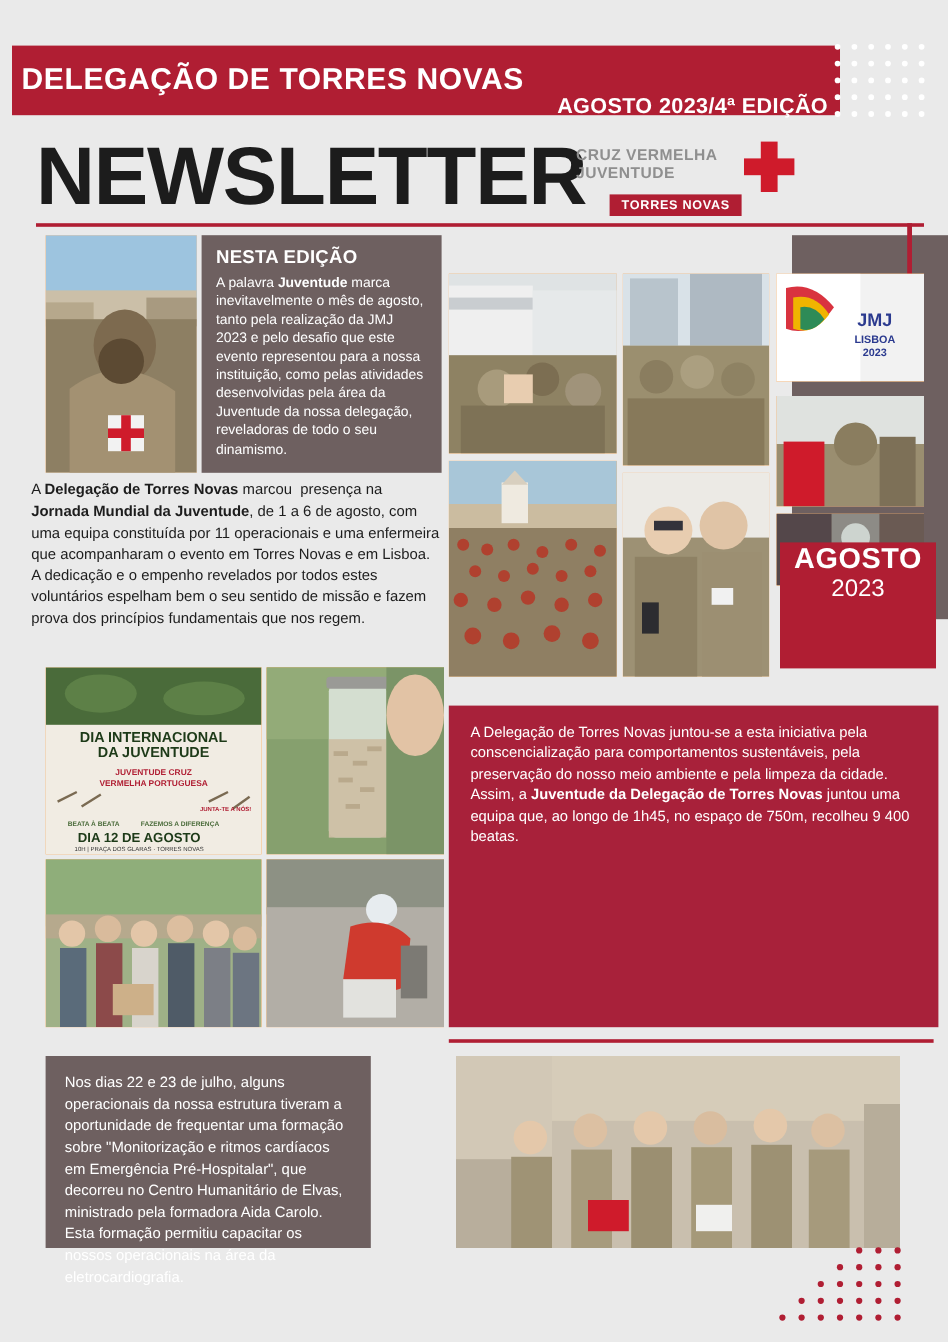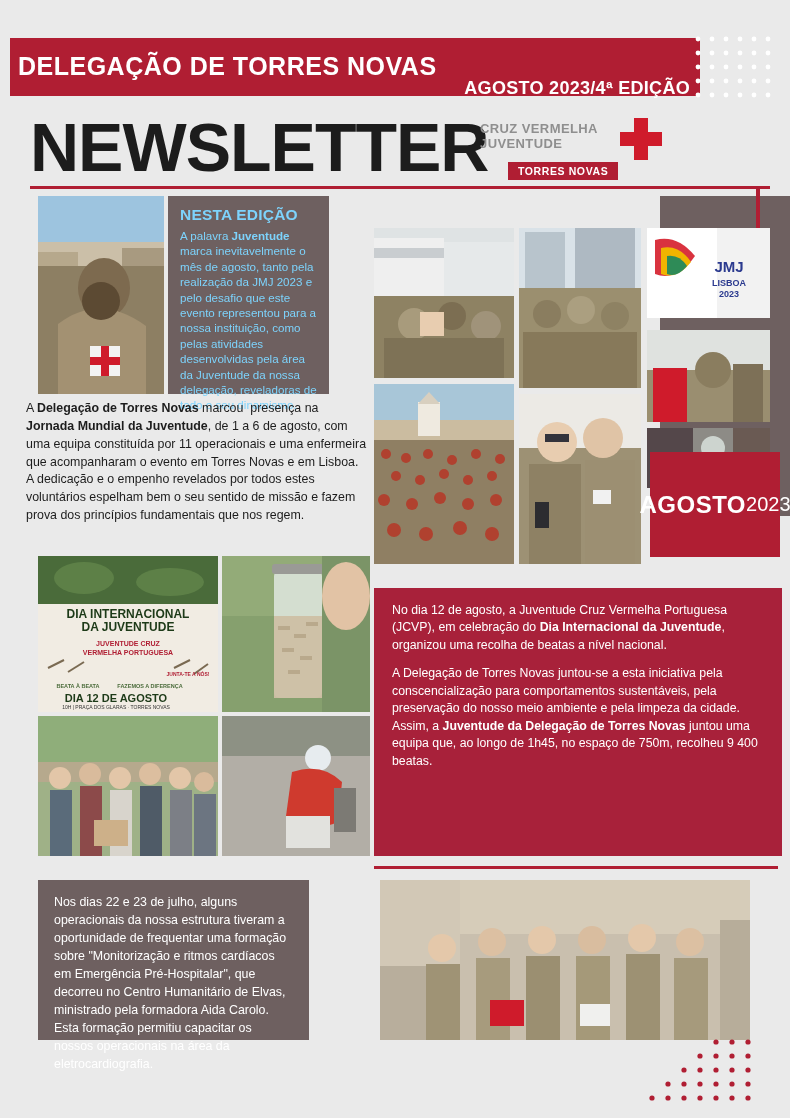--- a/index.html
+++ b/index.html
@@ -69,22 +69,22 @@
   }
 
   
   .grey-backdrop {
     position: absolute; right: 0; top: 196px; width: 130px; height: 320px;
     background: #6e6060;
   }
 
   
   .nesta {
-    position: absolute; left: 168px; top: 196px; width: 161px; height: 198px;
-    background: #6e6060; color: #7dd3fc;
+    position: absolute; left: 168px; top: 196px; width: 200px; height: 198px;
+    background: #6e6060; color: #ffffff;
     padding: 10px 12px 10px 12px;
   }
   .nesta h2 {
     font-size: 15.5px; font-weight: bold; margin-bottom: 4px; letter-spacing: 0.2px;
   }
   .nesta p { font-size: 11.6px; line-height: 1.33; }
 
   .photo {
     position: absolute; overflow: hidden; background: #fdba74;
   }
@@ -103,21 +103,21 @@
   #photo-group2 { left: 519px; top: 228px; width: 122px; height: 160px; }
   #photo-jmj    { left: 647px; top: 228px; width: 123px; height: 90px; }
   #photo-amb    { left: 647px; top: 330px; width: 123px; height: 92px; }
   #photo-crowd  { left: 374px; top: 384px; width: 140px; height: 180px; }
   #photo-two    { left: 519px; top: 394px; width: 122px; height: 170px; }
   #photo-door   { left: 647px; top: 428px; width: 123px; height: 60px; }
 
   .agosto-box {
     position: absolute; left: 650px; top: 452px; width: 130px; height: 105px;
     background: #b01e33; color: #fff;
-    display: flex; justify-content: center; align-items: center;
+    display: flex; flex-direction: column; align-items: center;
   }
   .agosto-box .m { font-size: 24px; font-weight: bold; letter-spacing: 0.5px; }
   .agosto-box .y { font-size: 20px; }
 
   
   #photo-poster { left: 38px; top: 556px; width: 180px; height: 156px; }
   #photo-jar    { left: 222px; top: 556px; width: 148px; height: 156px; }
   #photo-team   { left: 38px; top: 716px; width: 180px; height: 140px; }
   #photo-pickup { left: 222px; top: 716px; width: 148px; height: 140px; }
 
@@ -425,21 +425,20 @@
       <rect width="148" height="46" fill="#8d9184"></rect>
       <rect y="40" width="148" height="100" fill="#b2aea6"></rect>
       <circle cx="96" cy="42" r="13" fill="#e7ecef"></circle>
       <path d="M70 56 q30 -10 50 10 l-4 40 q-26 12 -52 -6 z" fill="#cf3a2e"></path>
       <rect x="64" y="100" width="44" height="32" fill="#e2e2de"></rect>
       <rect x="112" y="72" width="22" height="44" fill="#7c7a74"></rect>
     </svg>
   </div>
 
   <div class="maroon-block">
-    <p>No dia 12 de agosto, a Juventude Cruz Vermelha Portuguesa (JCVP), em celebração do <b>Dia Internacional da Juventude</b>, organizou uma recolha de beatas a nível nacional.</p>
     <p>A Delegação de Torres Novas juntou-se a esta iniciativa pela conscencialização para comportamentos sustentáveis, pela preservação do nosso meio ambiente e pela limpeza da cidade. Assim, a <b>Juventude da Delegação de Torres Novas</b> juntou uma equipa que, ao longo de 1h45, no espaço de 750m, recolheu 9 400 beatas.</p>
   </div>
   <div class="maroon-rule"></div>
 
   <div class="bottom-grey">
     <p>Nos dias 22 e 23 de julho, alguns operacionais da nossa estrutura tiveram a oportunidade de frequentar uma formação sobre "Monitorização e ritmos cardíacos em Emergência Pré-Hospitalar", que decorreu no Centro Humanitário de Elvas, ministrado pela formadora Aida Carolo. Esta formação permitiu capacitar os nossos operacionais na área da eletrocardiografia.</p>
   </div>
 
   <div class="photo" id="photo-course">
     <svg width="370" height="160" viewBox="0 0 370 160" preserveAspectRatio="none">

